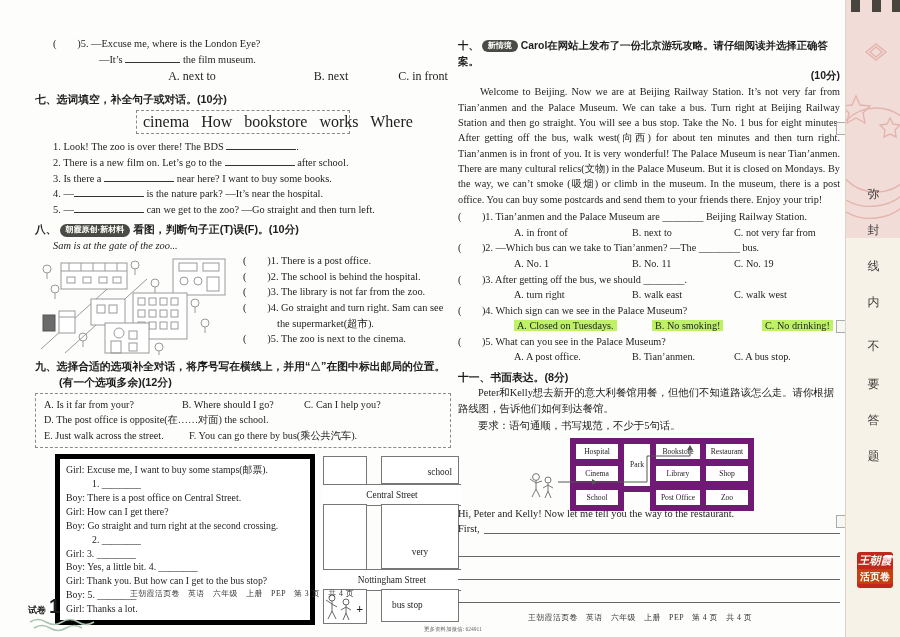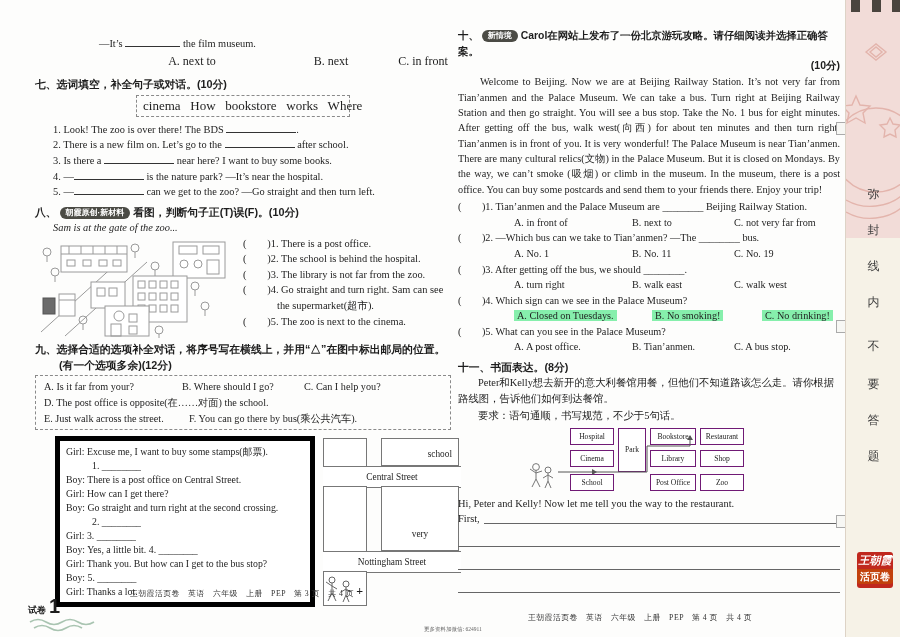--- a/index.html
+++ b/index.html
@@ -1,39 +1,39 @@
 <!DOCTYPE html>
 <html><head>
 <meta charset="utf-8">
 <style>
   html,body{margin:0;padding:0;}
   body{width:900px;height:637px;position:relative;overflow:hidden;
        background:#ffffff;font-family:"Liberation Serif",serif;color:#1d1d1d;}
   .page{position:absolute;inset:0;background:#fdfdfc;}
   
   .col-left{position:absolute;left:35px;top:36px;width:416px;}
-  .col-right{position:absolute;left:458px;top:28px;width:382px;}
+  .col-right{position:absolute;left:458px;top:38px;width:382px;}
   
   .en{font-size:10.4px;line-height:1.5;}
   .cn-head{font-family:"Liberation Sans",sans-serif;font-weight:700;font-size:10.8px;line-height:1.5;}
   .cn-body{font-size:10.4px;line-height:1.55;}
   .blank{display:inline-block;border-bottom:1px solid #333;height:10px;vertical-align:baseline;}
   .w55{width:55px;}.w70{width:70px;}
   .hang{padding-left:24px;text-indent:-24px;}
   
   .badge{display:inline-block;background:#4b4b45;color:#fff;border-radius:8px;
          font-family:"Liberation Sans",sans-serif;font-size:8px;font-weight:700;
          padding:1px 6px;line-height:1.3;vertical-align:1px;margin:0 3px;}
   
   .opt3{display:grid;grid-template-columns:150px 128px auto;padding-left:64px;font-size:12px;line-height:1.5;text-align:center;}
   .opt3r{display:grid;grid-template-columns:118px 102px auto;padding-left:56px;font-size:10.2px;line-height:1.55;}
-  .hl{background:#86efac;padding:0 3px;}
+  .hl{background:#bef264;padding:0 3px;}
   
   .wordbox{border:1px dashed #8a8a8a;width:200px;margin:3px auto 5px auto;
-           text-align:center;font-size:13px;padding:2px 6px;white-space:pre;}
+           text-align:center;font-size:16px;padding:2px 6px;white-space:pre;}
   
   .optbox{border:1px dashed #8a8a8a;padding:3px 8px;font-size:10.2px;line-height:1.55;margin:2px 0 6px 0;}
   .optbox .r1{display:grid;grid-template-columns:138px 122px auto;}
   .optbox .r3{display:grid;grid-template-columns:145px auto;}
   
   .dlgwrap{position:relative;margin-top:4px;height:172px;}
   .dialog{position:absolute;left:20px;top:0;width:238px;border:5px solid #000000;
           padding:4px 6px;font-size:9.8px;line-height:1.42;background:#fff;}
   .dialog .dl{padding-left:26px;text-indent:-26px;}
   .dialog .ind{padding-left:26px;text-indent:0;}
@@ -41,21 +41,21 @@
   .m9 .cell{position:absolute;border:1px solid #777;background:#fff;}
   .m9 .street{position:absolute;left:0;width:100%;border-top:1px solid #777;border-bottom:1px solid #777;
               text-align:center;font-size:9.3px;background:#fff;}
   
   .score-right{text-align:right;font-family:"Liberation Sans",sans-serif;font-weight:700;font-size:10.5px;}
   .passage{font-size:10.25px;line-height:1.5;text-align:justify;text-indent:22px;margin:1px 0 2px 0;}
   .stem{font-size:10.25px;line-height:1.5;}
   
   .m11{position:relative;margin:4px 0 2px 98px;width:178px;height:66px;font-size:7.6px;
        font-family:"Liberation Serif",serif;}
-  .m11 .c{position:absolute;border:1px solid #701a75;background:#fff;text-align:center;line-height:15px;height:15px;}
+  .m11 .c{position:absolute;border:6px solid #701a75;background:#fff;text-align:center;line-height:15px;height:15px;}
   
   .wline{border-bottom:1px solid #666;height:22px;}
   .firstline{display:flex;font-size:10.4px;margin-top:2px;}
   .firstline .fl-blank{flex:1;border-bottom:1px solid #666;margin-left:4px;}
   
   .footer{position:absolute;font-size:7.8px;color:#333;letter-spacing:.5px;white-space:nowrap;}
   .tiny-note{position:absolute;left:424px;top:626px;font-size:5.5px;color:#666;}
   .paperlogo{position:absolute;left:28px;top:595px;width:90px;}
   .paperlogo .t{font-family:"Liberation Sans",sans-serif;font-weight:700;font-size:9px;display:inline-block;}
   .paperlogo .n{font-family:"Liberation Sans",sans-serif;font-weight:700;font-size:20px;display:inline-block;margin-left:3px;}
@@ -73,20 +73,21 @@
   svg{display:block;}
 </style>
 </head>
 <body>
 
 <div class="page">
 
   <div class="col-left">
 
     <div style="padding-left:18px;">
+      <div class="en">(　　)5. —Excuse me, where is the London Eye?</div>
       <div class="en" style="padding-left:46px;">
         <span>—It’s</span>
         <span class="blank w55"></span>
         <span>the film museum.</span>
       </div>
       <div class="opt3">
         <span>A. next to</span>
         <span>B. next</span>
         <span>C. in front</span>
       </div>
@@ -253,20 +254,21 @@
                 <circle cx="22" cy="12" r="3"></circle>
                   <line x1="22" y1="15" x2="22" y2="23"></line>
                   <line x1="22" y1="23" x2="19" y2="30"></line>
                   <line x1="22" y1="23" x2="25" y2="30"></line>
                   <line x1="22" y1="17" x2="17" y2="20"></line>
                   <line x1="22" y1="17" x2="27" y2="20"></line>
               </g>
             </svg>
             <span style="position:absolute;right:3px;bottom:6px;font-size:12px;font-weight:700;">+</span>
           </div>
+          <div class="cell" style="left:58px;top:133px;width:78px;height:33px;padding:10px 0 0 10px;box-sizing:border-box;"><span>bus stop</span></div>
         </div>
       </div>
     </div>
   </div>
 
   <div class="col-right">
 
     <div>
       <div class="cn-head" style="font-size:10.4px;">
         <span>十、</span><span class="badge">新情境</span><span>Carol在网站上发布了一份北京游玩攻略。请仔细阅读并选择正确答案。</span>

